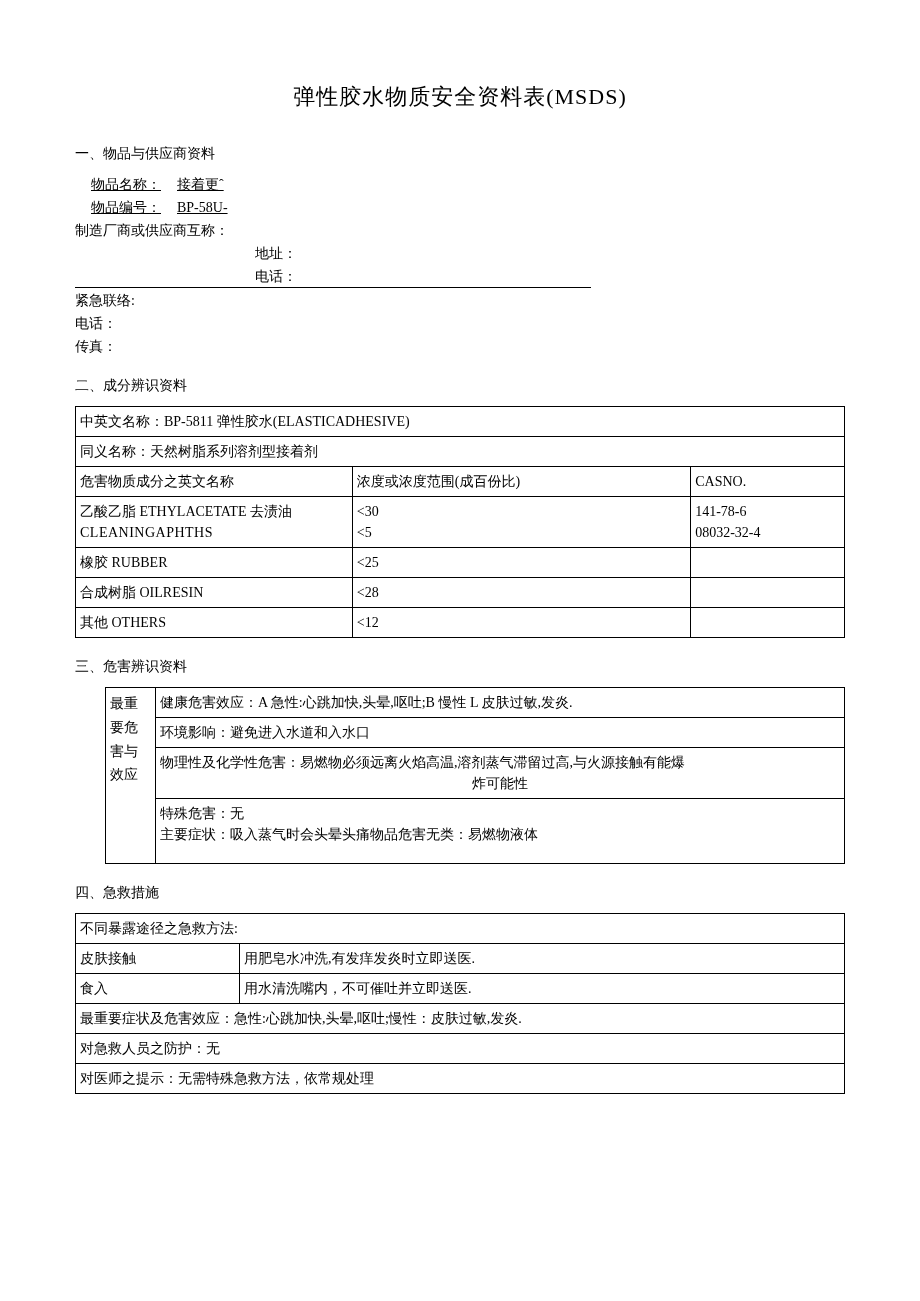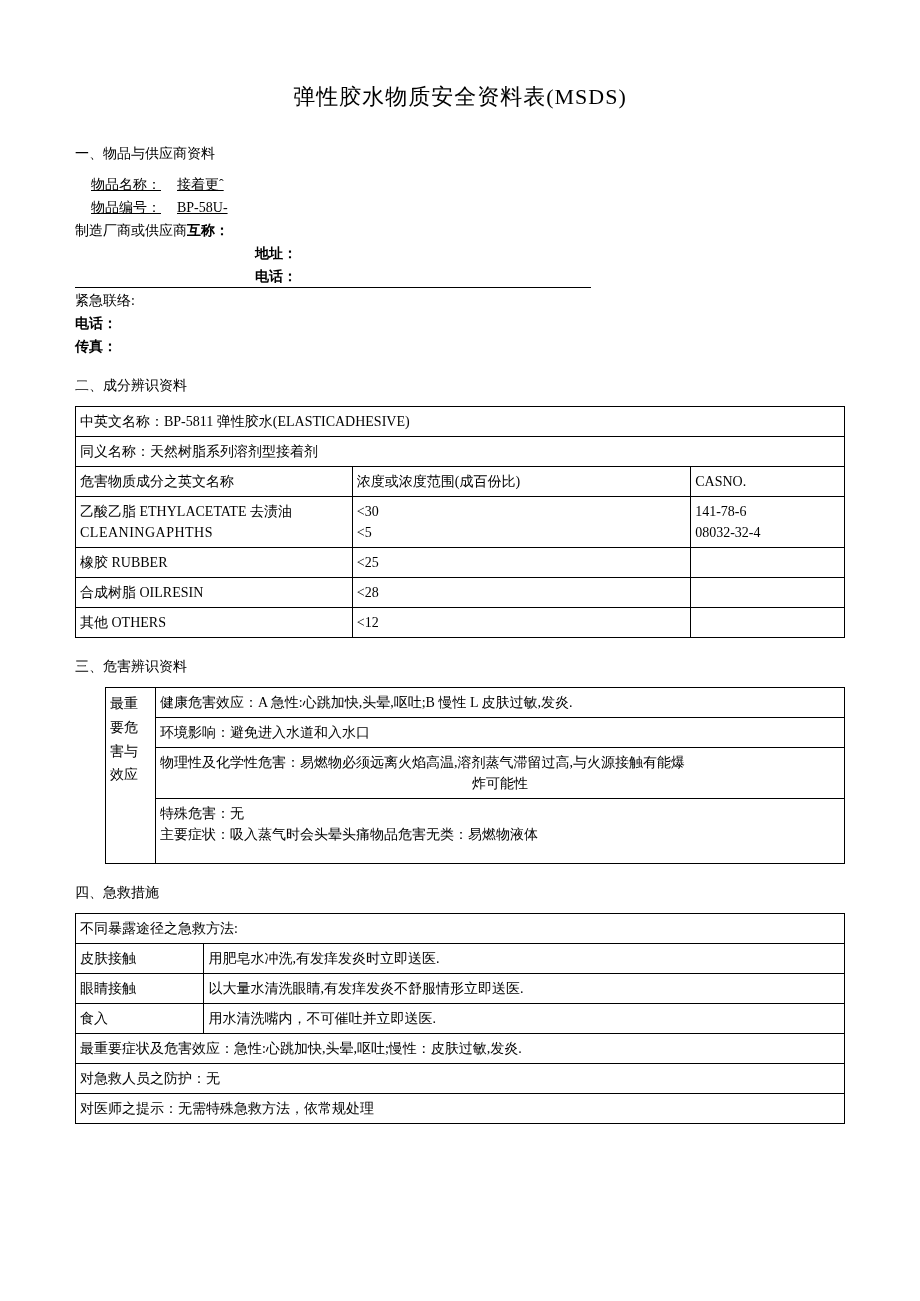--- a/index.html
+++ b/index.html
@@ -20,21 +20,21 @@
     letter-spacing: 1px;
   }
   .section-h {
     font-size: 14px;
     margin: 18px 0 10px 0;
     font-weight: normal;
   }
   .field-line { margin: 2px 0; }
   .underline { text-decoration: underline; padding-left: 16px; }
   .indent-label { display: inline-block; width: 180px; }
-  .bold { font-weight: bold; }
+  .bold { font-weight: normal; }
   table {
     border-collapse: collapse;
     width: 100%;
     font-size: 14px;
   }
   td, th {
     border: 1px solid #000;
     padding: 4px 4px;
     text-align: left;
     vertical-align: top;
@@ -146,24 +146,20 @@
 <table>
   <tbody>
       <tr>
         <td colspan="2">不同暴露途径之急救方法:</td>
       </tr>
   <tr>
     <td>皮肤接触</td>
     <td>用肥皂水冲洗,有发痒发炎时立即送医.</td>
   </tr>
   <tr>
-    <td>眼睛接触</td>
-    <td>以大量水清洗眼睛,有发痒发炎不舒服情形立即送医.</td>
-  </tr>
-  <tr>
     <td>食入</td>
     <td>用水清洗嘴内，不可催吐并立即送医.</td>
   </tr>
   <tr>
         <td colspan="2">最重要症状及危害效应：急性:心跳加快,头晕,呕吐;慢性：皮肤过敏,发炎.</td>
       </tr>
   <tr>
         <td colspan="2">对急救人员之防护：无</td>
       </tr>
   <tr>

